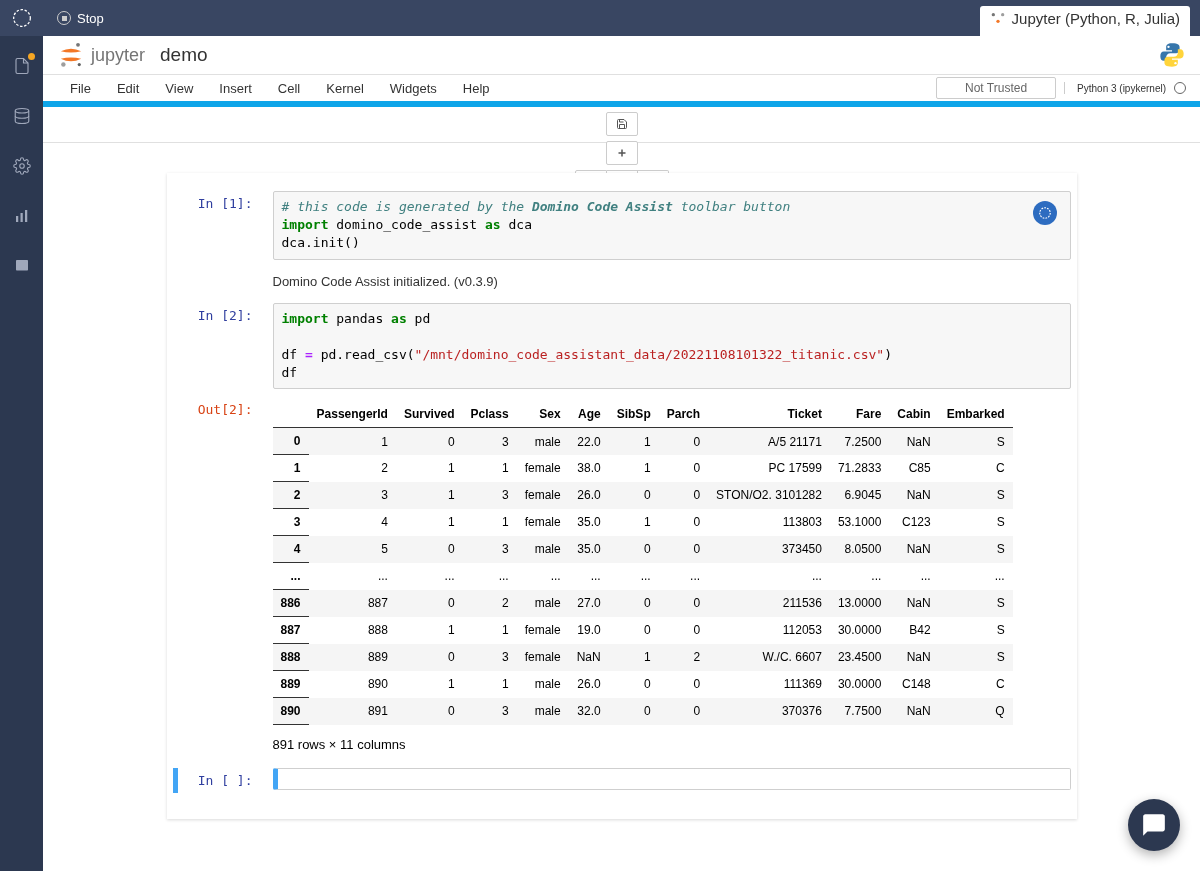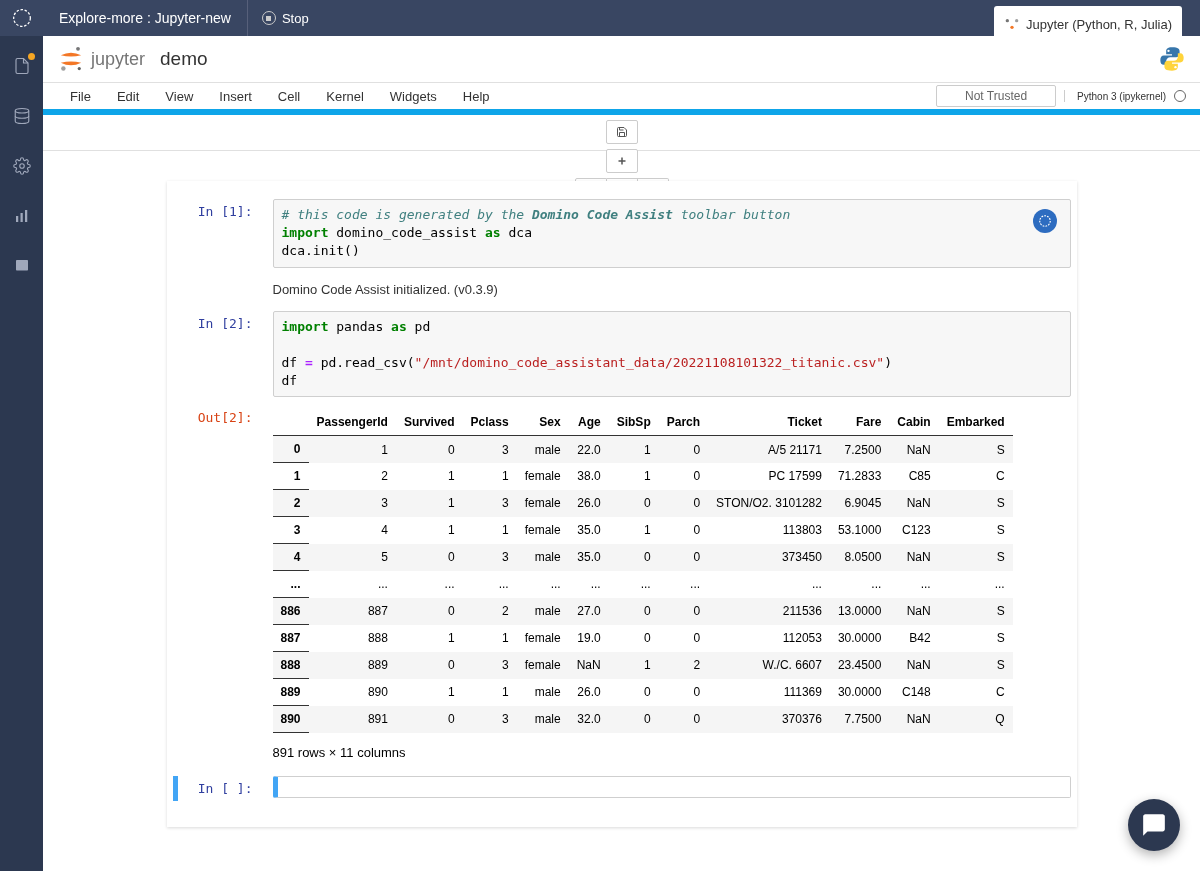--- a/index.html
+++ b/index.html
@@ -5,32 +5,32 @@
 * { box-sizing: border-box; margin: 0; padding: 0; }
 body { font-family: -apple-system, BlinkMacSystemFont, "Segoe UI", Helvetica, Arial, sans-serif; font-size: 13px; background: #fff; overflow: hidden; }
 
 
 .top-header { height: 36px; background: #394662; display: flex; align-items: center; color: #fff; position: relative; }
 .top-header .domino-logo { width: 43px; display: flex; align-items: center; justify-content: center; }
 .top-header .project-name { padding: 0 16px; font-size: 14px; font-weight: 500; border-right: 1px solid #57607a; height: 100%; display: flex; align-items: center; }
 .top-header .stop-btn { display: flex; align-items: center; gap: 6px; padding: 16px 14px; height: 100%; cursor: pointer; }
 .top-header .stop-btn .stop-icon { width: 14px; height: 14px; border: 1.5px solid #ccc; border-radius: 50%; display: flex; align-items: center; justify-content: center; }
 .top-header .stop-btn .stop-square { width: 5px; height: 5px; background: #ccc; }
-.top-header .workspace-label { position: absolute; right: 18px; top: 6px; background: #fff; color: #333; padding: 4px 10px; border-radius: 3px 3px 0 0; font-size: 13px; display: flex; align-items: flex-end; gap: 6px; height: 30px; }
+.top-header .workspace-label { position: absolute; right: 10px; top: 6px; background: #fff; color: #333; padding: 4px 10px; border-radius: 3px 3px 0 0; font-size: 15px; display: flex; align-items: flex-start; gap: 6px; height: 30px; }
 
 
 .left-sidebar { position: absolute; left: 0; top: 36px; bottom: 0; width: 43px; background: #2c3850; display: flex; flex-direction: column; align-items: center; padding-top: 20px; gap: 30px; }
 .left-sidebar .side-icon { width: 20px; height: 20px; display: flex; align-items: center; justify-content: center; color: #a0a8bb; cursor: pointer; position: relative; }
 .left-sidebar .side-icon.has-dot::after { content: ''; position: absolute; top: -3px; right: -3px; width: 7px; height: 7px; background: #f5a623; border-radius: 50%; }
 
 
 .main-area { position: absolute; left: 43px; right: 0; top: 36px; bottom: 0; background: #fff; overflow-y: auto; }
 
 
-.jupyter-header { height: 47px; display: flex; align-items: center; padding: 0 14px; border-bottom: 1px solid #e0e0e0; }
+.jupyter-header { height: 39px; display: flex; align-items: center; padding: 0 14px; border-bottom: 1px solid #e0e0e0; }
 .jupyter-logo { display: flex; align-items: center; gap: 6px; }
 .jupyter-logo-text { color: #757575; font-size: 18px; font-weight: 400; }
 .notebook-name { margin-left: 15px; font-size: 19px; color: #333; }
 .python-logo { margin-left: auto; width: 28px; height: 28px; }
 
 
 .menu-bar { height: 32px; display: flex; align-items: center; padding: 0 14px; border-bottom: 6px solid #0ea5e9; position: relative; text-align: center; }
 .menu-bar .menu-item { padding: 6px 13px; cursor: pointer; color: #333; font-size: 13px; }
 .menu-bar .trust-badge { margin-left: auto; border: 1px solid #ccc; padding: 3px 28px; font-size: 12px; color: #666; border-radius: 2px; }
 .menu-bar .kernel-info { margin-left: 8px; padding-left: 12px; border-left: 1px solid #ccc; color: #333; font-size: 10px; display: flex; align-items: center; gap: 8px; }
@@ -82,21 +82,20 @@
 </style>
 </head>
 <body>
 
 <div class="top-header">
   <div class="domino-logo">
     <svg width="20" height="20" viewBox="0 0 24 24">
         <circle cx="12" cy="12" r="10" fill="none" stroke="#fff" stroke-width="1.5" stroke-dasharray="3 2"></circle>
       </svg>
   </div>
-  <div class="project-name">Explore-more : Jupyter-new</div>
   <div class="stop-btn">
     <span class="stop-icon">
         <span class="stop-square"></span>
       </span>
     <span>Stop</span>
   </div>
   <div class="workspace-label">
     <svg width="16" height="16" viewBox="0 0 24 24">
         <circle cx="5" cy="7" r="2.5" fill="#767676"></circle>
         <circle cx="12" cy="17" r="2.5" fill="#f37726"></circle>

